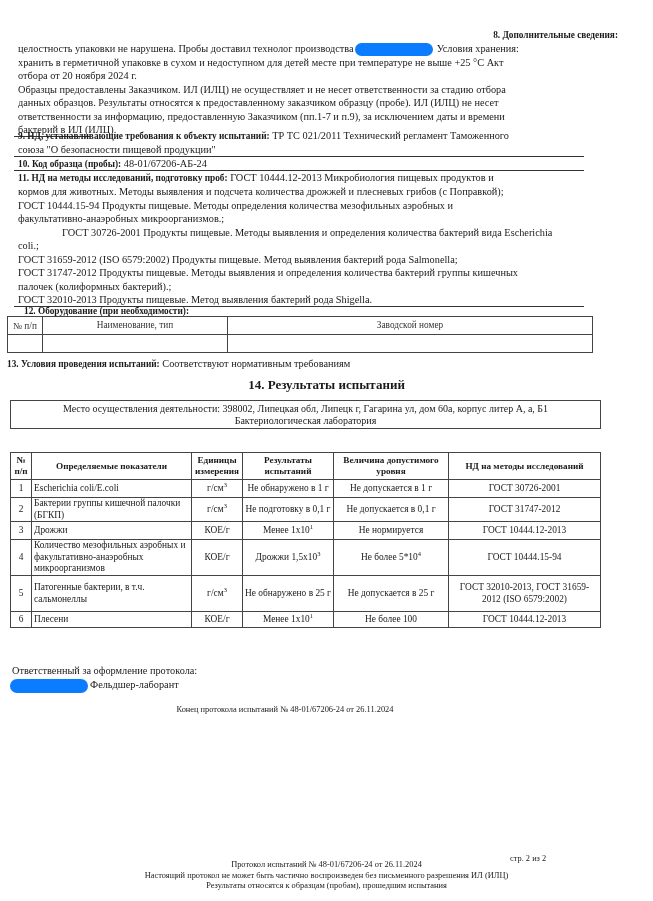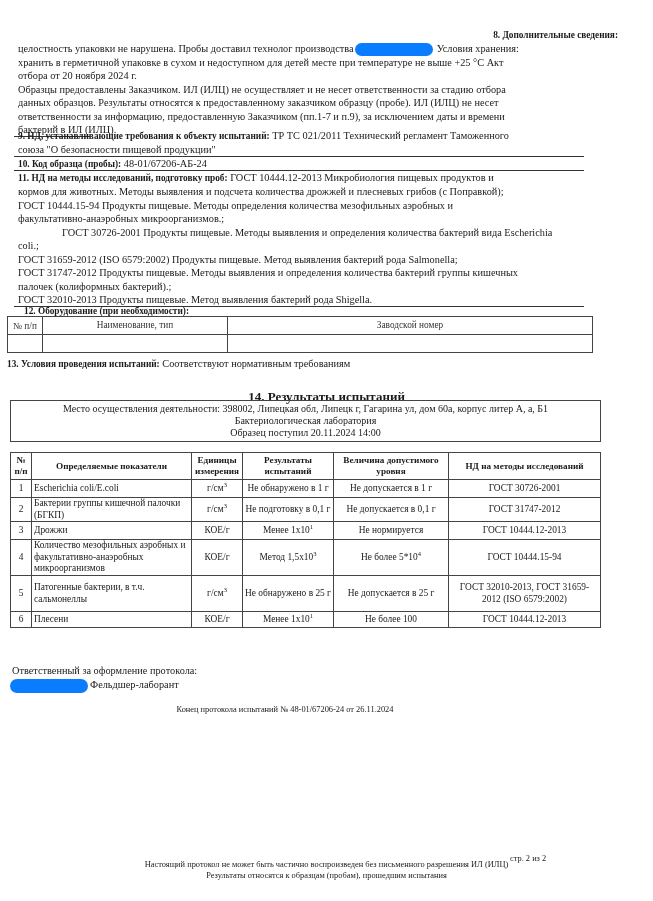--- a/index.html
+++ b/index.html
@@ -91,26 +91,25 @@
     <td></td>
   </tr>
 </tbody>
   </table>
 
 <div class="abs" style="left:7px; top:357px; white-space:nowrap;">
   <span class="sec-label">13. Условия проведения испытаний:</span>
   <span>Соответствуют нормативным требованиям</span>
 </div>
 
-<div class="abs b" style="left:0; width:653px; top:378px; text-align:center; font-size:13px;margin-top:12px;">14. Результаты испытаний</div>
+<div class="abs b" style="left:0; width:653px; top:378px; text-align:center; font-size:13px;">14. Результаты испытаний</div>
 
 <div class="abs info" style="left:10px; top:400px; width:589px;">
   <div style="white-space:nowrap;">Место осуществления деятельности: 398002, Липецкая обл, Липецк г, Гагарина ул, дом 60а, корпус литер А, а, Б1</div>
   <div>Бактериологическая лаборатория</div>
-  <div>Образец поступил 20.11.2024 14:00</div>
 </div>
 
 <table class="abs res" style="left:10px; top:452px; width:591px;">
   <tbody>
       <tr style="height:27px;">
     <th style="width:16px;">№ п/п</th>
     <th style="width:155px;">Определяемые показатели</th>
     <th style="width:46px;">Единицы измерения</th>
     <th style="width:86px;">Результаты испытаний</th>
     <th style="width:110px;">Величина допустимого уровня</th>
@@ -141,21 +140,21 @@
     <td><span>КОЕ/г</span><sup></sup></td>
     <td><span>Менее 1x10</span><sup>1</sup></td>
     <td><span>Не нормируется</span><sup></sup></td>
     <td>ГОСТ 10444.12-2013</td>
   </tr>
 
   <tr style="height:36px;">
     <td>4</td>
     <td class="left">Количество мезофильных аэробных и факультативно-анаэробных микроорганизмов</td>
     <td><span>КОЕ/г</span><sup></sup></td>
-    <td><span>Метод 1,5x10</span><sup>3</sup></td>
+    <td><span>Дрожжи 1,5x10</span><sup>3</sup></td>
     <td><span>Не более 5*10</span><sup>4</sup></td>
     <td>ГОСТ 10444.15-94</td>
   </tr>
 
   <tr style="height:36px;">
     <td>5</td>
     <td class="left">Патогенные бактерии, в т.ч. сальмонеллы</td>
     <td><span>г/см</span><sup>3</sup></td>
     <td><span>Не обнаружено в 25 г</span><sup></sup></td>
     <td><span>Не допускается в 25 г</span><sup></sup></td>
@@ -175,15 +174,16 @@
 
 <div class="abs" style="left:12px; top:664px;">Ответственный за оформление протокола:</div>
 <div class="abs" style="left:10px; top:678px; white-space:nowrap;">
   <span class="redact" style="width:78px;height:14px;margin-right:2px;"></span><span>Фельдшер-лаборант</span>
 </div>
 
 <div class="abs small" style="left:0; width:570px; top:703px; text-align:center;">Конец протокола испытаний № 48-01/67206-24 от 26.11.2024</div>
 
 <div class="abs small" style="left:510px; top:852px;">стр. 2 из 2</div>
 <div class="abs small" style="left:0; width:653px; top:860px; text-align:center; line-height:10.5px;">
+  <div>Протокол испытаний № 48-01/67206-24 от 26.11.2024</div>
   <div>Настоящий протокол не может быть частично воспроизведен без письменного разрешения ИЛ (ИЛЦ)</div>
   <div>Результаты относятся к образцам (пробам), прошедшим испытания</div>
 </div>
 
 </body></html>

